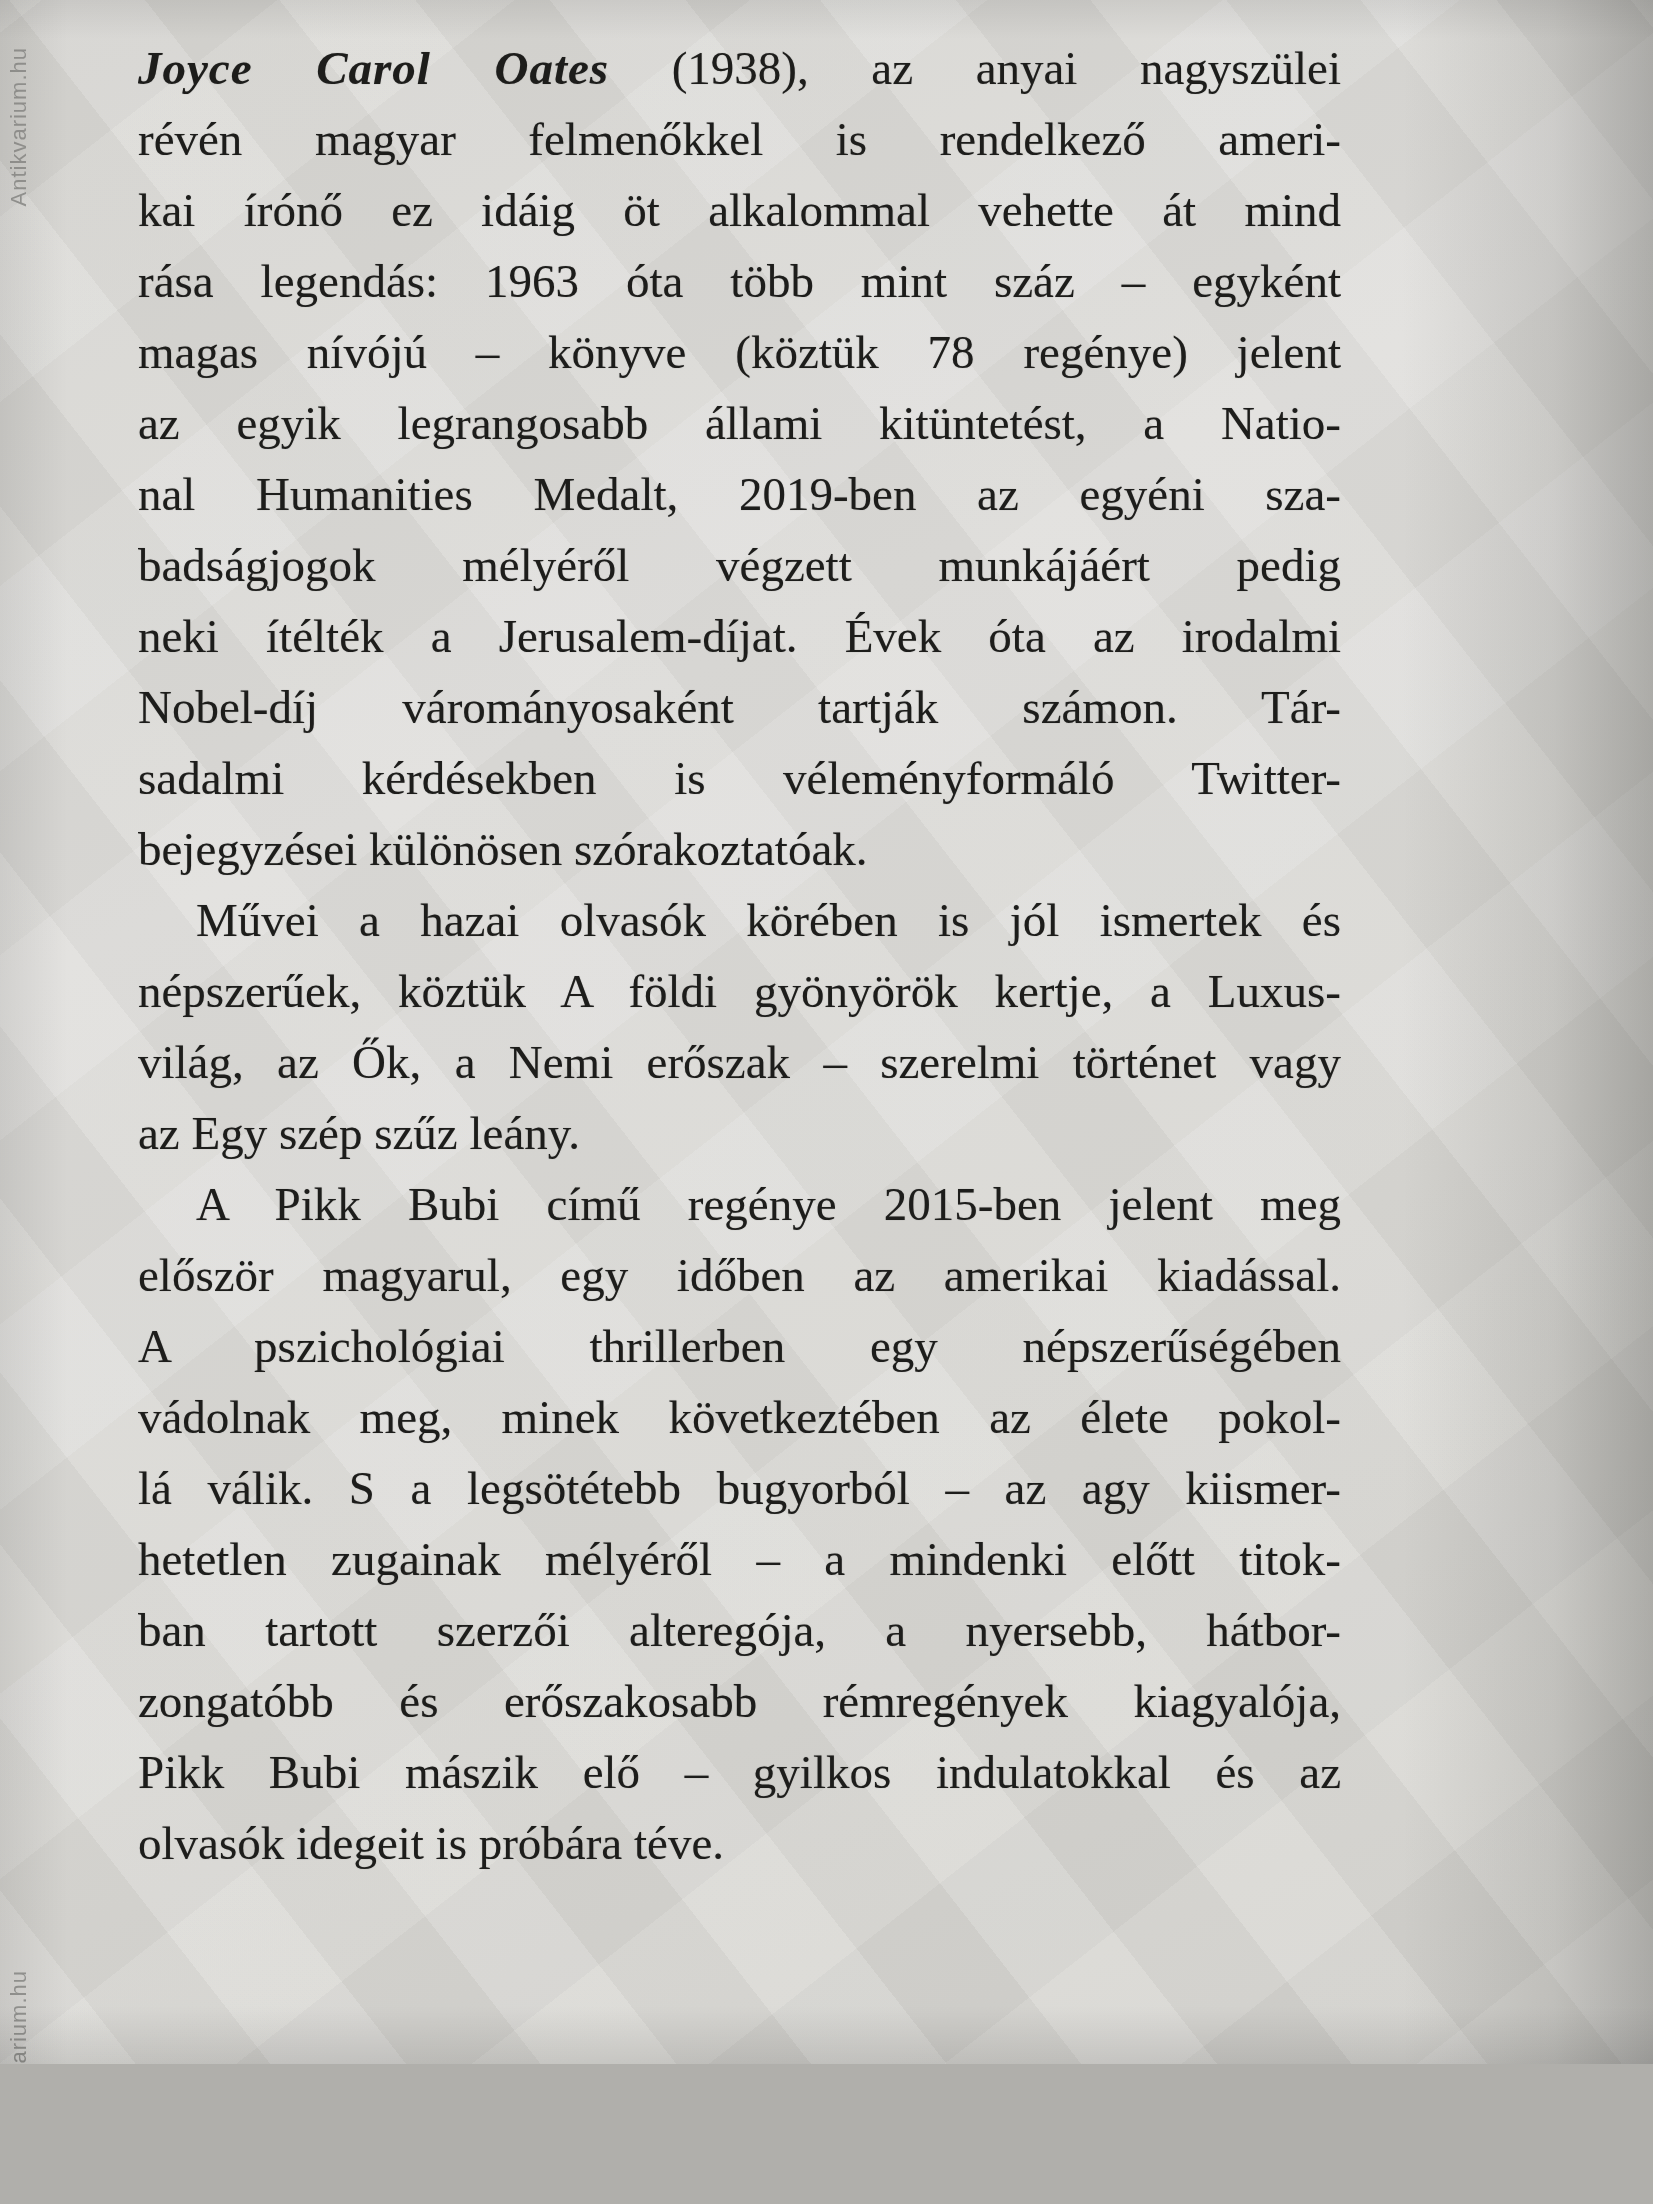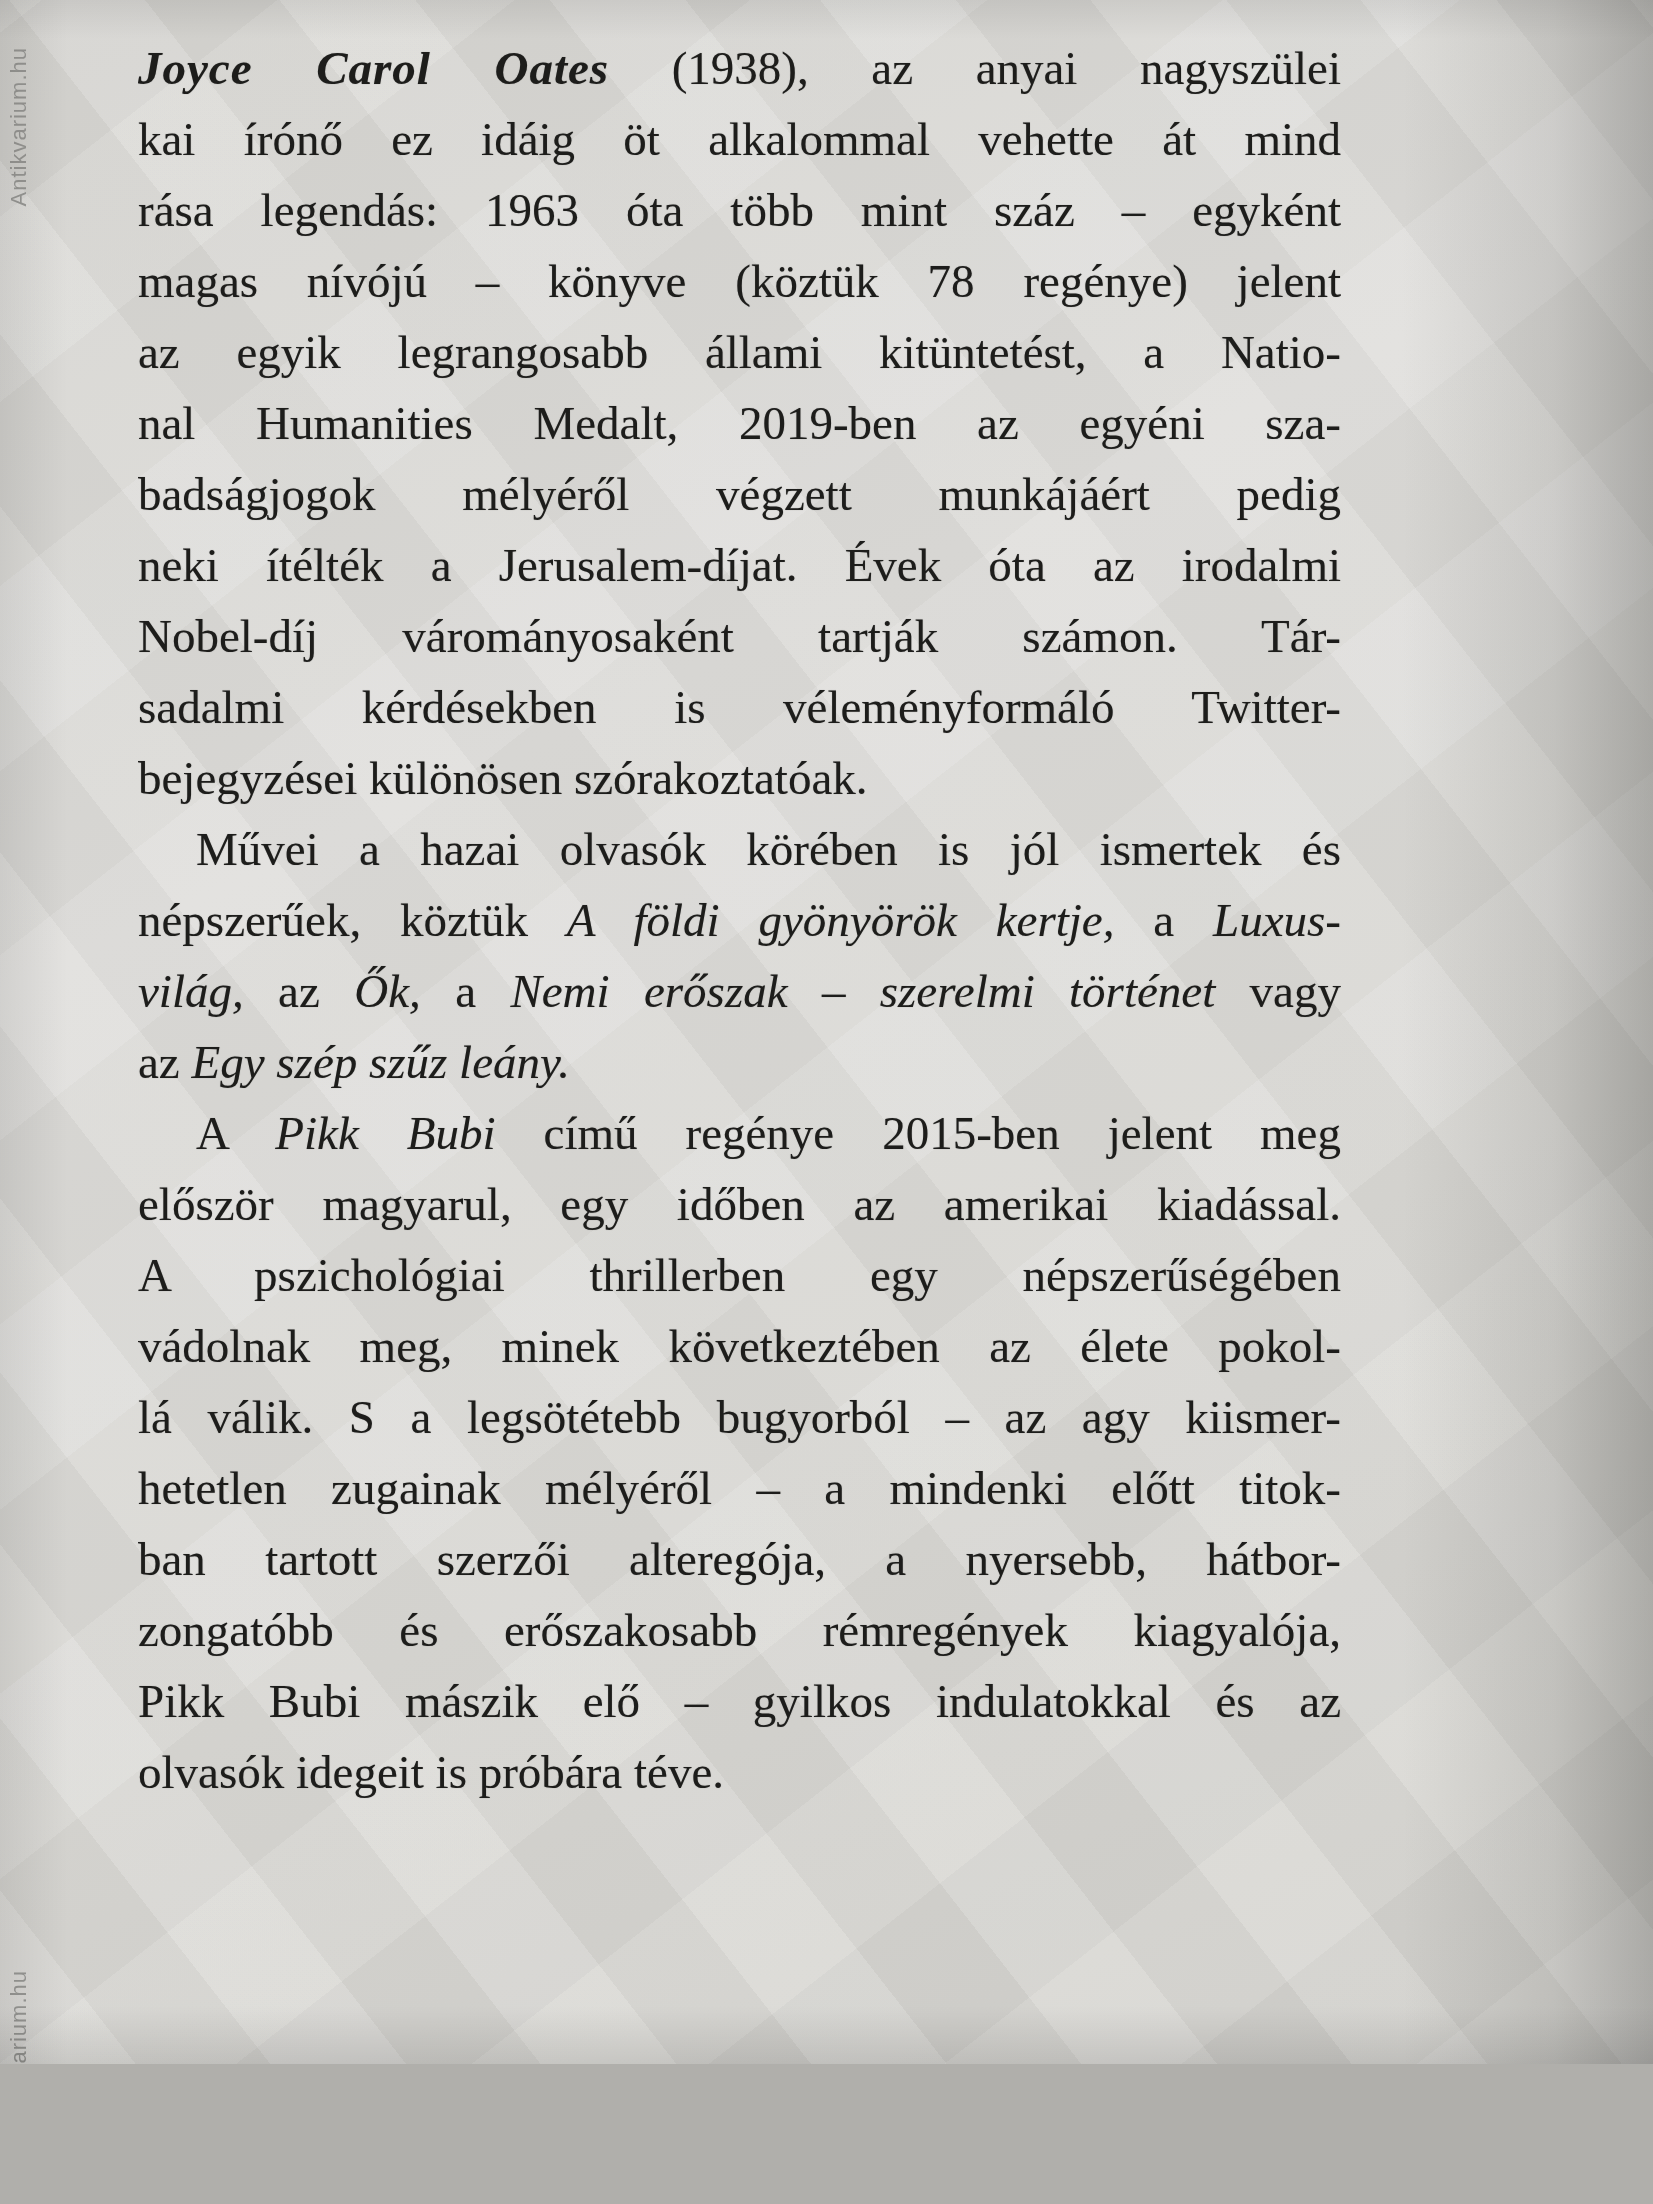--- a/index.html
+++ b/index.html
@@ -57,21 +57,21 @@
     height:71px;
     overflow:hidden;
   }
   .line.no-just{
     text-align-last:left;
   }
   .line.indent{
     text-indent:58px;
   }
   .regular{font-style:normal;font-weight:normal;}
-  .italic{font-style:italic;}
+  .italic{}
   .bold-italic{font-style:italic;font-weight:bold;letter-spacing:1px;}
   .wm{
     position:absolute;
     left:5.8px;
     writing-mode:vertical-rl;
     transform:rotate(180deg);
     font-family:"Liberation Sans", sans-serif;
     font-size:22px;
     color:#8d8d8a;
     letter-spacing:1px;
@@ -85,20 +85,21 @@
 <body>
 
 <div class="page">
   <div class="bg-pattern"></div>
 
   <span class="wm wm-top">Antikvarium.hu</span>
   <span class="wm wm-bottom">Antikvarium.hu</span>
 
   <div class="text-block">
       <div class="line"><span class="bold-italic">Joyce Carol Oates</span><span class="regular"> (1938), az anyai nagyszülei</span></div>
+      <div class="line"><span class="regular">révén magyar felmenőkkel is rendelkező ameri-</span></div>
       <div class="line"><span class="regular">kai írónő ez idáig öt alkalommal vehette át mind</span></div>
       <div class="line"><span class="regular">rása legendás: 1963 óta több mint száz – egyként</span></div>
       <div class="line"><span class="regular">magas nívójú – könyve (köztük 78 regénye) jelent</span></div>
       <div class="line"><span class="regular">az egyik legrangosabb állami kitüntetést, a Natio-</span></div>
       <div class="line"><span class="regular">nal Humanities Medalt, 2019-ben az egyéni sza-</span></div>
       <div class="line"><span class="regular">badságjogok mélyéről végzett munkájáért pedig</span></div>
       <div class="line"><span class="regular">neki ítélték a Jerusalem-díjat. Évek óta az irodalmi</span></div>
       <div class="line"><span class="regular">Nobel-díj várományosaként tartják számon. Tár-</span></div>
       <div class="line"><span class="regular">sadalmi kérdésekben is véleményformáló Twitter-</span></div>
       <div class="line no-just"><span class="regular">bejegyzései különösen szórakoztatóak.</span></div>

